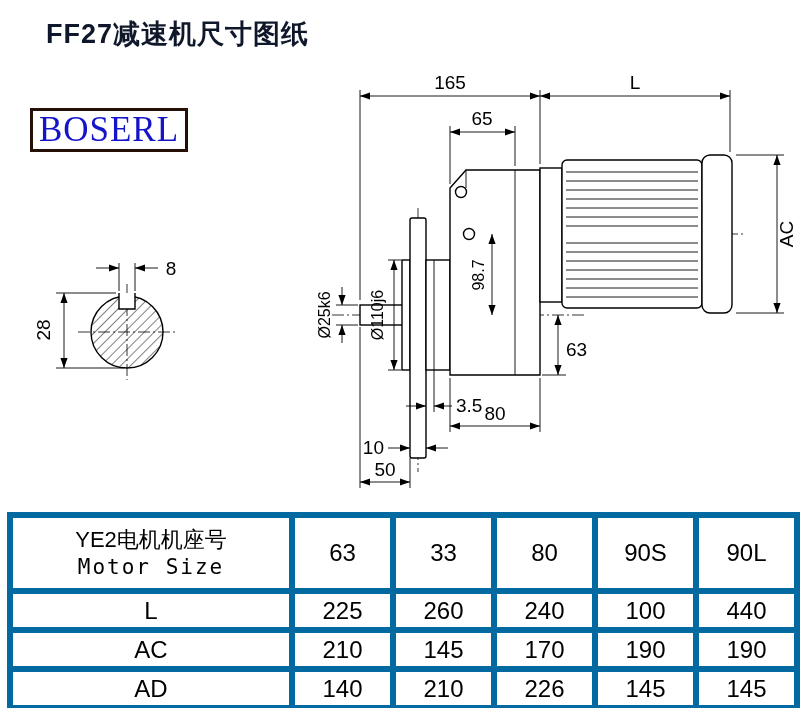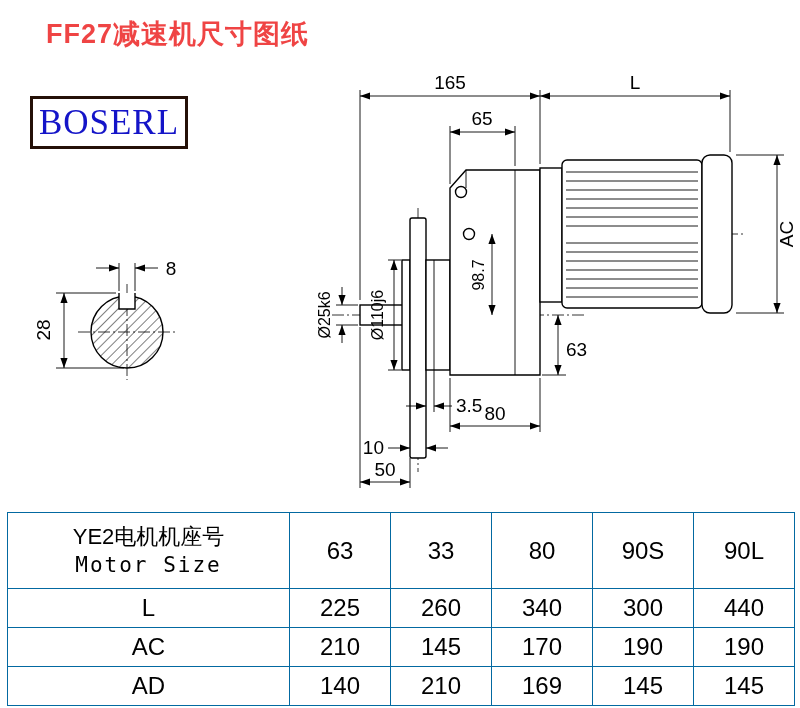--- a/index.html
+++ b/index.html
@@ -1,24 +1,24 @@
 <!DOCTYPE html>
 <html><head>
 <meta charset="utf-8">
 <style>
   * { margin:0; padding:0; box-sizing:border-box; }
   html,body { width:800px; height:708px; background:#ffffff; overflow:hidden; }
   body { position:relative; font-family:"Liberation Sans", sans-serif; color:#000; }
 
   .page-title {
     position:absolute; left:46px; top:16px;
-    font-size:27px; font-weight:bold; letter-spacing:1px; color:#ef4444;
+    font-size:27px; font-weight:bold; letter-spacing:1px; color:#0f172a;
   }
   .logo-box {
-    position:absolute; left:30px; top:96px; width:158px; height:53px;
+    position:absolute; left:30px; top:108px; width:158px; height:44px;
     border:3px solid #241007; background:#fff;
     display:flex; align-items:center; justify-content:center;
   }
   .logo-box span {
     font-family:"Liberation Serif", serif;
     font-size:35px; color:#1414c8; letter-spacing:1px;
   }
 
   svg.drawing { position:absolute; left:0; top:60px; }
 
@@ -26,21 +26,21 @@
   .lnn  { stroke:#000; stroke-width:1.4; fill:none; }
   .thin { stroke:#000; stroke-width:0.9; fill:none; }
   .cl   { stroke:#000; stroke-width:0.8; fill:none; stroke-dasharray:12 3 2 3; }
   .dtxt { font-family:"Liberation Sans", sans-serif; font-size:19px; fill:#000; }
   .dtxts{ font-family:"Liberation Sans", sans-serif; font-size:16px; fill:#000; }
 
   table.dim-table {
     position:absolute; left:7px; top:512px; width:787px;
     border-collapse:collapse; table-layout:fixed; text-align:center;
   }
-  .dim-table td, .dim-table th { border:1px solid #0369a1; font-weight:normal; vertical-align:middle; }
+  .dim-table td, .dim-table th { border:6px solid #0369a1; font-weight:normal; vertical-align:middle; }
   .dim-table tr.hdr-row { height:76px; }
   .dim-table tr.data-row { height:39px; }
   .dim-table td { font-size:24px; }
   .hdr-cn { font-size:22px; line-height:1.3; }
   .hdr-en { font-family:"DejaVu Sans Mono", monospace; font-size:21px; letter-spacing:2px; line-height:1.25;text-align:center; }
 </style>
 </head>
 <body>
 
 <div class="page-title">FF27减速机尺寸图纸</div>
@@ -197,34 +197,34 @@
     <td>63</td>
     <td>33</td>
     <td>80</td>
     <td>90S</td>
     <td>90L</td>
   </tr>
   <tr class="data-row">
     <td>L</td>
     <td>225</td>
     <td>260</td>
-    <td>340</td>
-    <td>300</td>
+    <td>240</td>
+    <td>100</td>
     <td>440</td>
   </tr>
   <tr class="data-row">
     <td>AC</td>
     <td>210</td>
     <td>145</td>
     <td>170</td>
     <td>190</td>
     <td>190</td>
   </tr>
   <tr class="data-row">
     <td>AD</td>
     <td>140</td>
     <td>210</td>
-    <td>169</td>
+    <td>226</td>
     <td>145</td>
     <td>145</td>
   </tr>
 </tbody>
   </table>
 
 </body></html>

